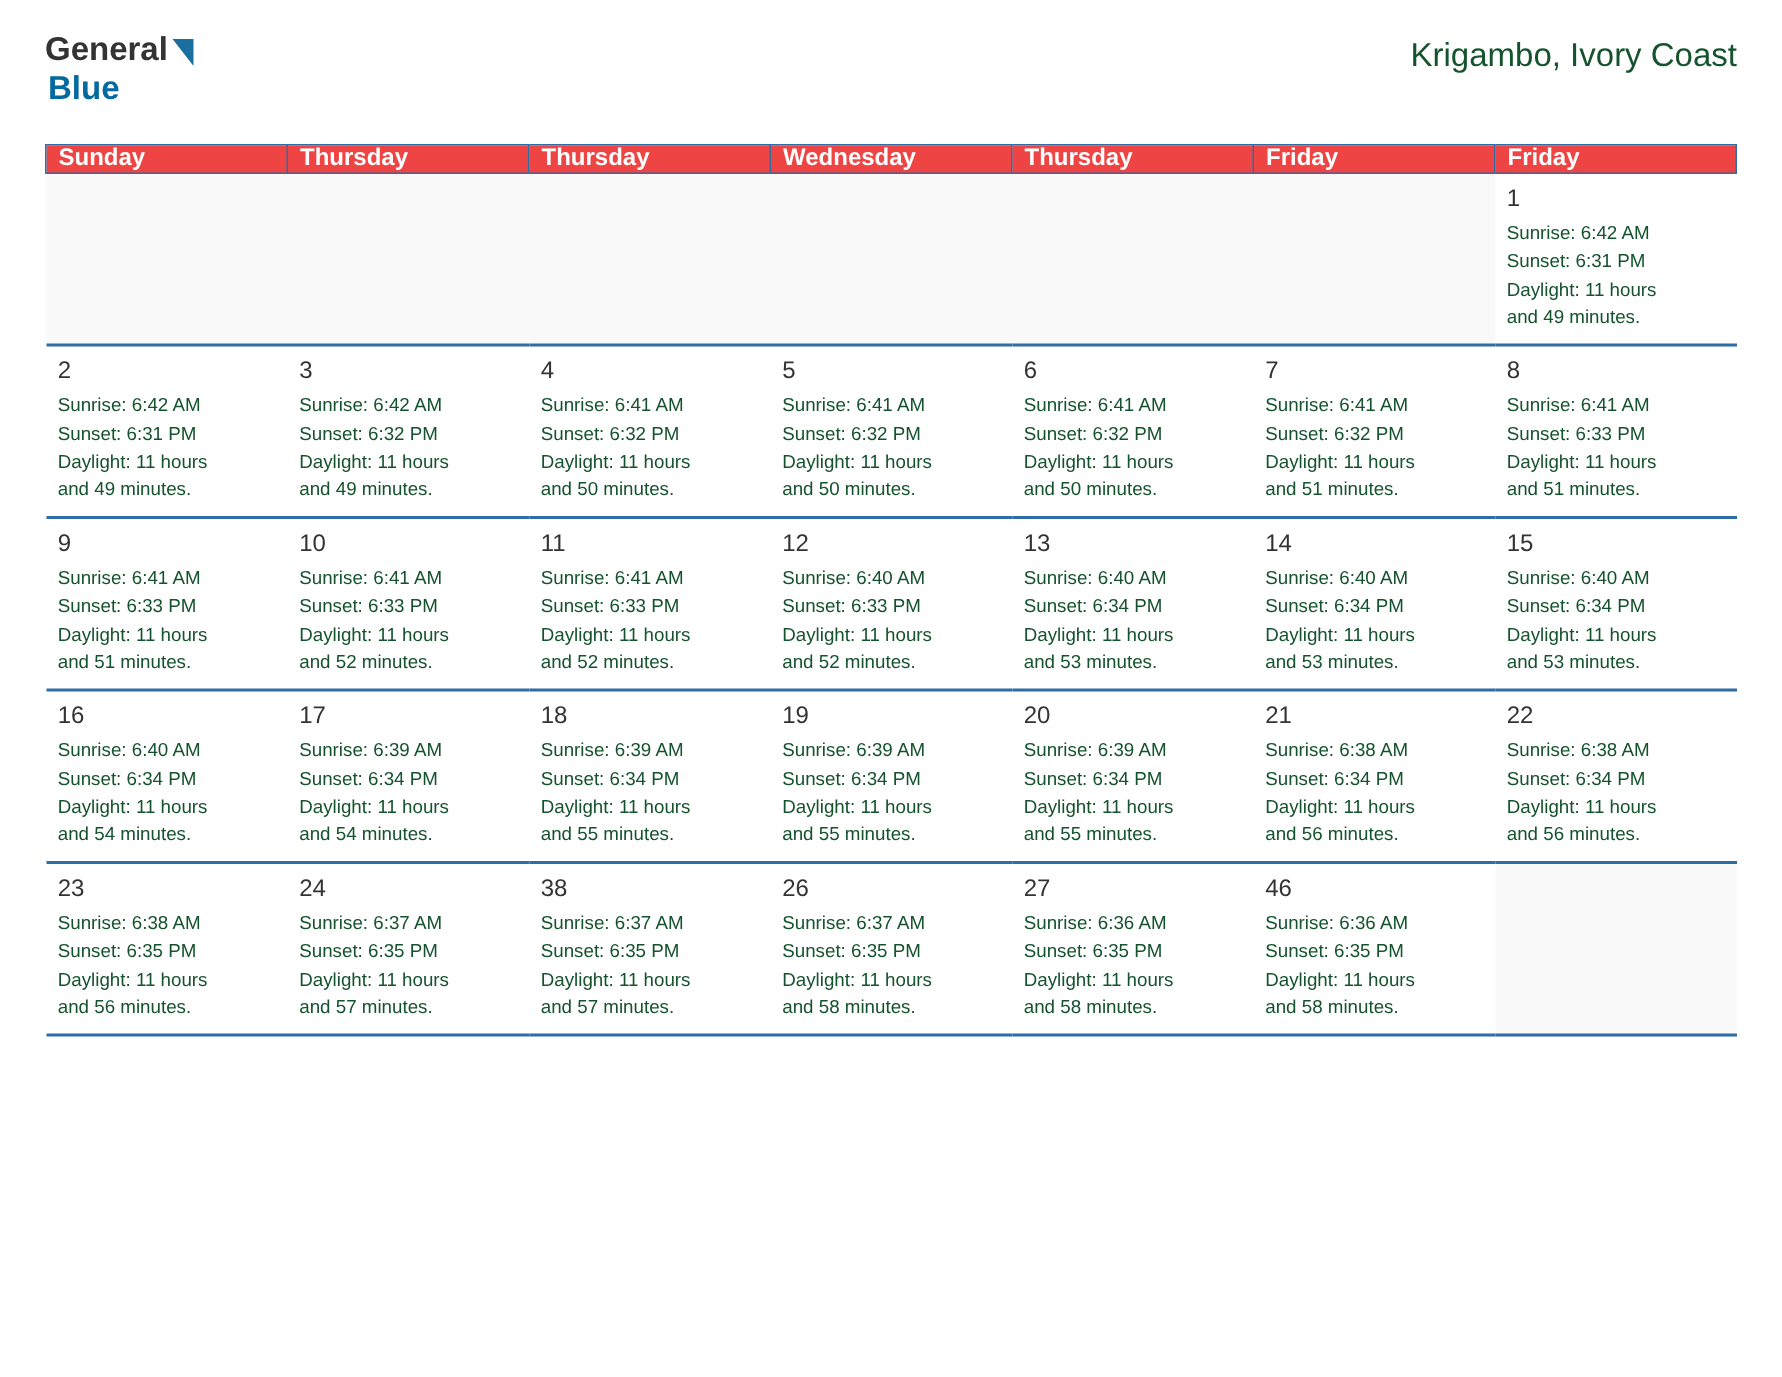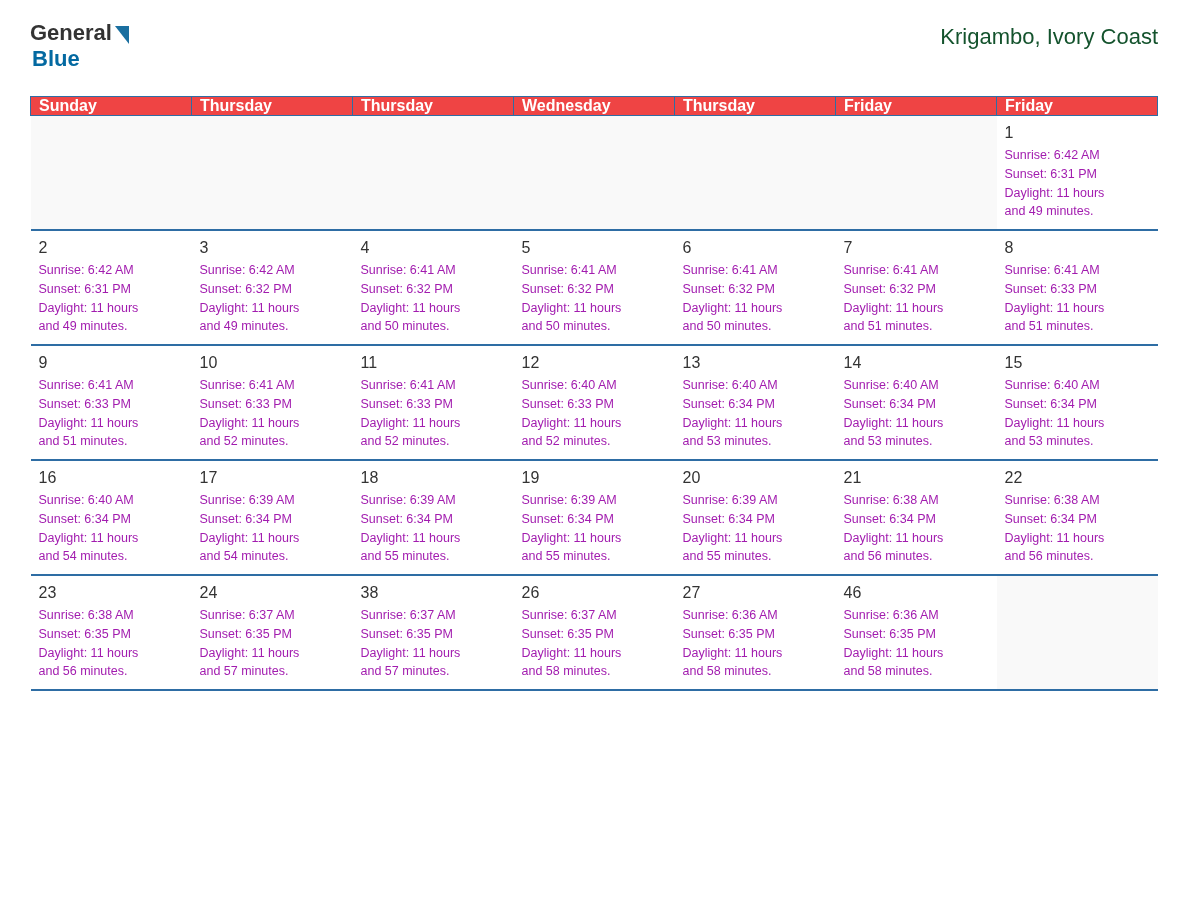--- a/index.html
+++ b/index.html
@@ -92,21 +92,21 @@
     }
     .day-number {
       font-size: 16px;
       font-weight: normal;
       color: #333;
       display: block;
       margin-bottom: 4px;
     }
     .day-info {
       font-size: 12.5px;
-      color: #a21caf;
+      color: #14532d;
       line-height: 1.5;
     }
     .empty-cell {
       background: #f9f9f9;
     }
     tr.week-row td {
       border-top: 2px solid #2e6da4;
     }
     tr.week-row:first-child td {
       border-top: none;

